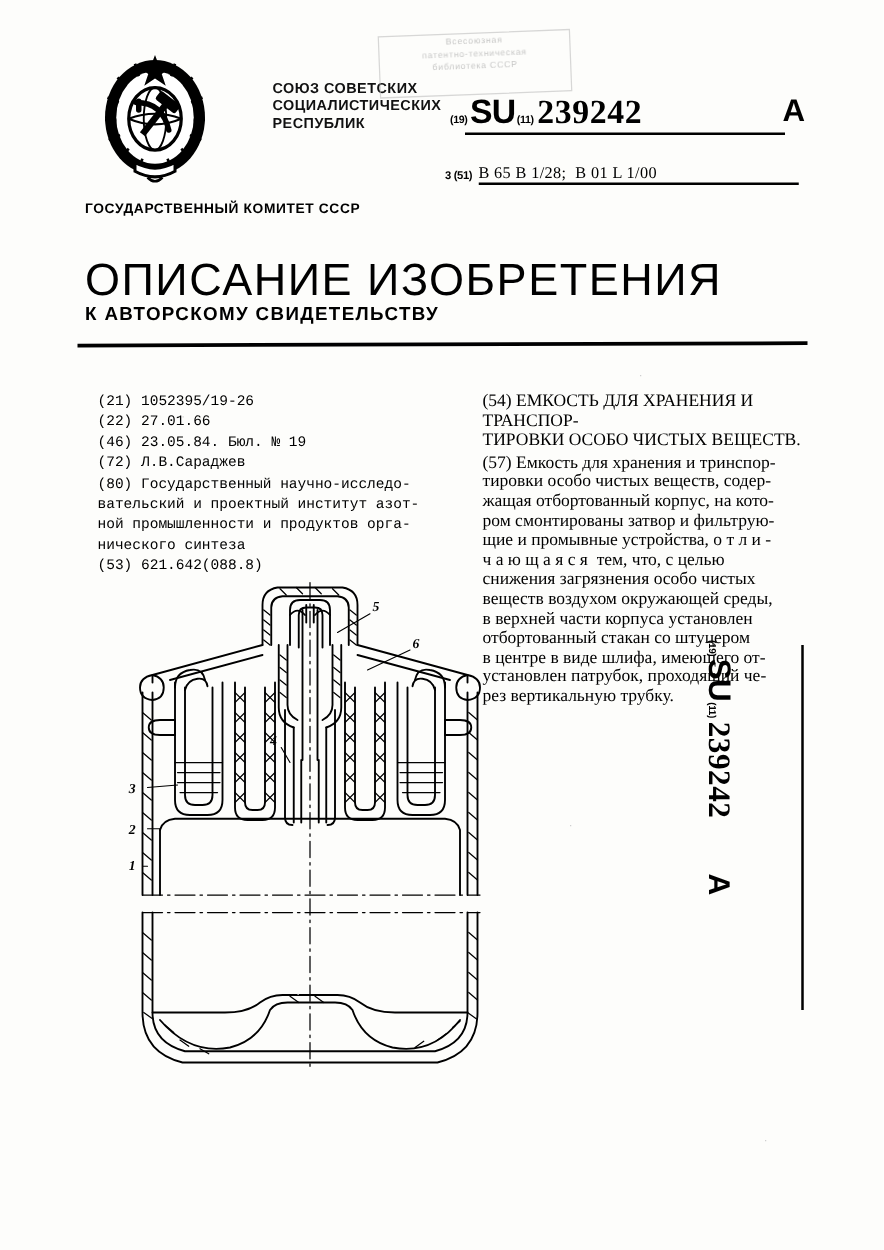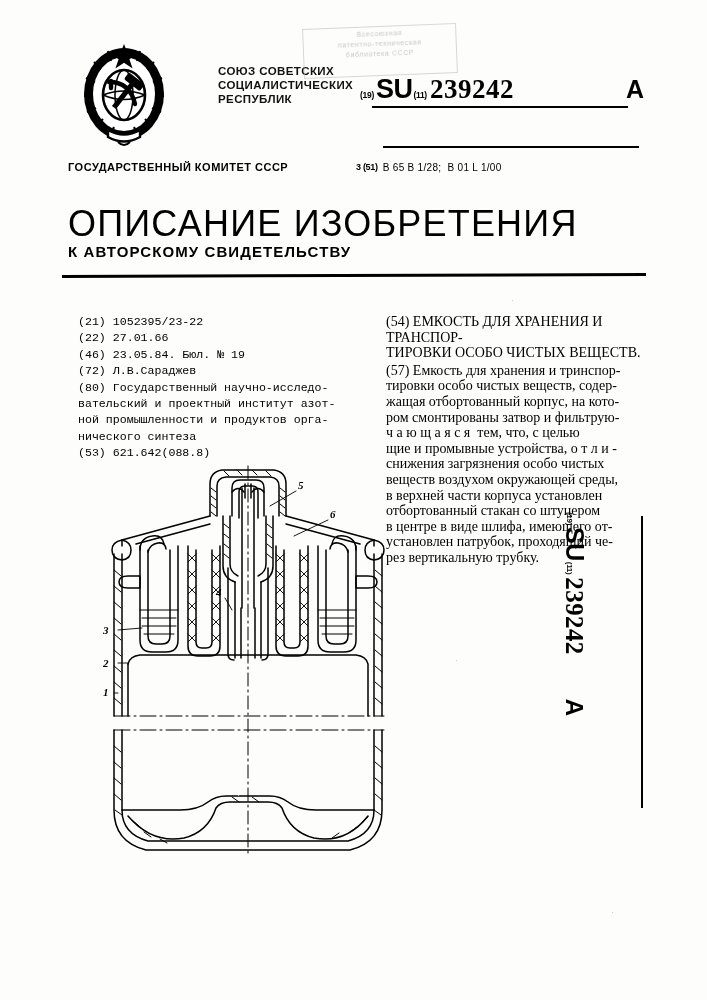--- a/index.html
+++ b/index.html
@@ -88,26 +88,25 @@
     left: 372px; top: 106px; width: 256px; height: 2.4px;
     background: #000;
   }
 
   
   #ipc-row { left: 356px; top: 130px; display: flex; align-items: flex-end; }
   #ipc-row .ipc-pre {
     font-size: 9px; font-weight: bold; letter-spacing: -0.3px; padding-bottom: 1px;
   }
   #ipc-row .ipc-codes {
-    font-family: Liberation Sans, sans-serif;
-    font-size: 10px;
+    font-family: Liberation Serif, serif;
+    font-size: 13px;
     margin-left: 5px;
     letter-spacing: 0.3px;
     white-space: pre;
-    margin-top: 32px;
   }
   #ipc-underline {
     left: 383px; top: 146px; width: 256px; height: 1.6px; background: #000;
   }
 
   
   #committee {
     left: 68px; top: 160px;
     font-weight: bold;
     font-size: 11px;
@@ -283,43 +282,43 @@
 
   <div class="abs" id="committee">
     <div>ГОСУДАРСТВЕННЫЙ КОМИТЕТ СССР</div>
   </div>
 
   <div class="abs" id="doc-title">ОПИСАНИЕ ИЗОБРЕТЕНИЯ</div>
   <div class="abs" id="doc-subtitle">К АВТОРСКОМУ СВИДЕТЕЛЬСТВУ</div>
   <div class="abs" id="rule-main"></div>
 
   <div class="abs" id="biblio">
-    <div class="bline">(21) 1052395/23-22</div>
+    <div class="bline">(21) 1052395/19-26</div>
     <div class="bline">(22) 27.01.66</div>
     <div class="bline">(46) 23.05.84. Бюл. № 19</div>
     <div class="bline">(72) Л.В.Сараджев</div>
     <div class="bline">(80) Государственный научно-исследо-</div>
     <div class="bline">вательский и проектный институт азот-</div>
     <div class="bline">ной промышленности и продуктов орга-</div>
     <div class="bline">нического синтеза</div>
     <div class="bline">(53) 621.642(088.8)</div>
   </div>
 
   <div class="abs" id="abstract">
     <div class="title-lines">
       <div class="aline">(54) ЕМКОСТЬ ДЛЯ ХРАНЕНИЯ И ТРАНСПОР-</div>
       <div class="aline">ТИРОВКИ ОСОБО ЧИСТЫХ ВЕЩЕСТВ.</div>
     </div>
     <div>
       <div class="aline">(57) Емкость для хранения и тринспор-</div>
       <div class="aline">тировки особо чистых веществ, содер-</div>
       <div class="aline">жащая отбортованный корпус, на кото-</div>
       <div class="aline">ром смонтированы затвор и фильтрую-</div>
+      <div class="aline">щие и промывные устройства, о т л и -</div>
       <div class="aline">ч а ю щ а я с я  тем, что, с целью</div>
-      <div class="aline">щие и промывные устройства, о т л и -</div>
       <div class="aline">снижения загрязнения особо чистых</div>
       <div class="aline">веществ воздухом окружающей среды,</div>
       <div class="aline">в верхней части корпуса установлен</div>
       <div class="aline">отбортованный стакан со штуцером</div>
       <div class="aline">в центре в виде шлифа, имеющего от-</div>
       <div class="aline">установлен патрубок, проходящий че-</div>
       <div class="aline">рез вертикальную трубку.</div>
     </div>
   </div>
 

